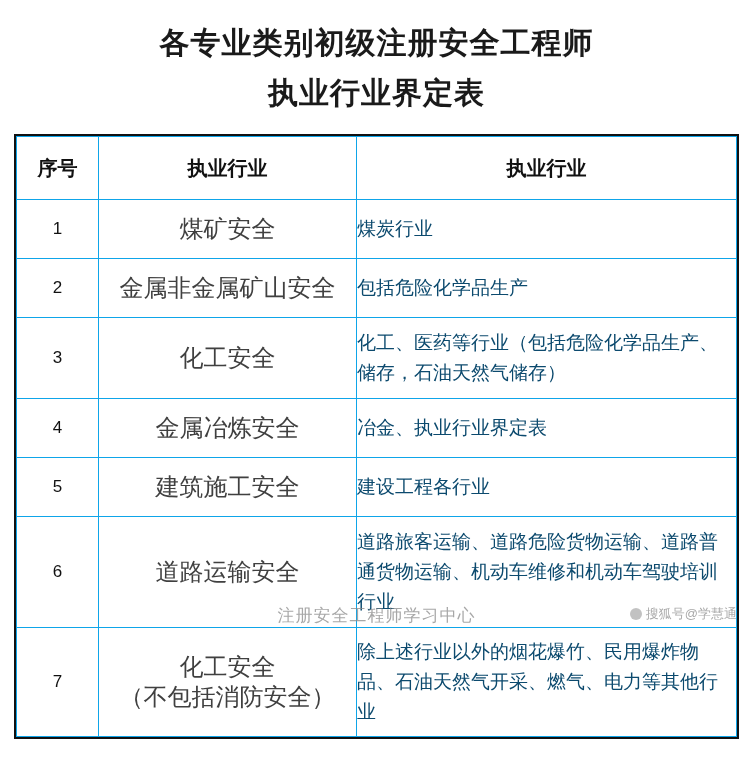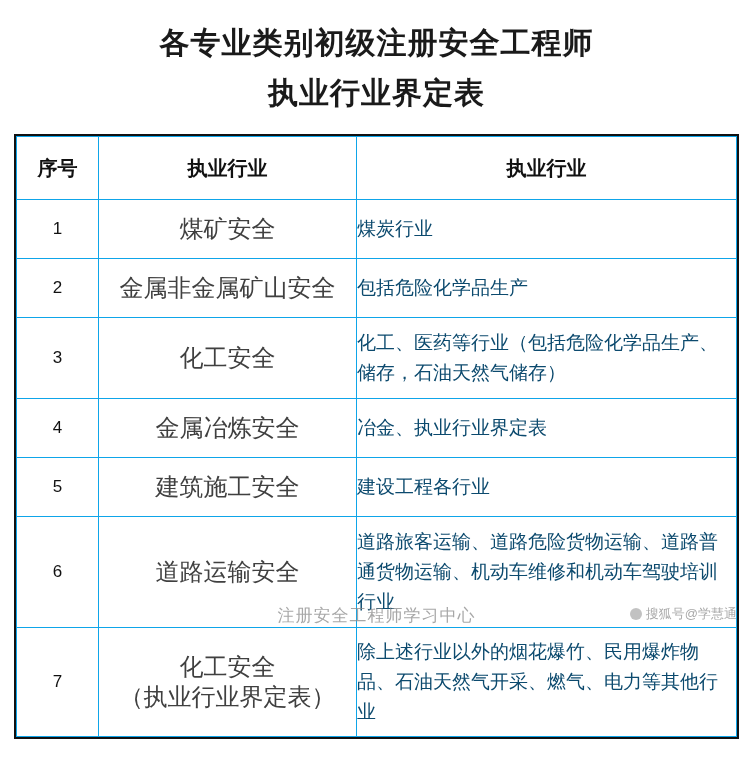--- a/index.html
+++ b/index.html
@@ -176,21 +176,21 @@
         </tr>
         <tr class="r6">
           <td class="cell-no">6</td>
           <td class="cell-cat">道路运输安全</td>
           <td class="cell-ind">道路旅客运输、道路危险货物运输、道路普通货物运输、机动车维修和机动车驾驶培训行业</td>
         </tr>
         <tr class="r7">
           <td class="cell-no">7</td>
           <td class="cell-cat">
             <div class="cat-two-line">化工安全</div>
-            <div class="cat-two-line">（执业行业界定表）</div>
+            <div class="cat-two-line">（不包括消防安全）</div>
           </td>
           <td class="cell-ind">除上述行业以外的烟花爆竹、民用爆炸物品、石油天然气开采、燃气、电力等其他行业</td>
         </tr>
       </tbody>
     </table>
   </div>
 
   <div class="watermark">注册安全工程师学习中心</div>
   <div class="wm-badge">
     <span class="wm-dot"></span>

